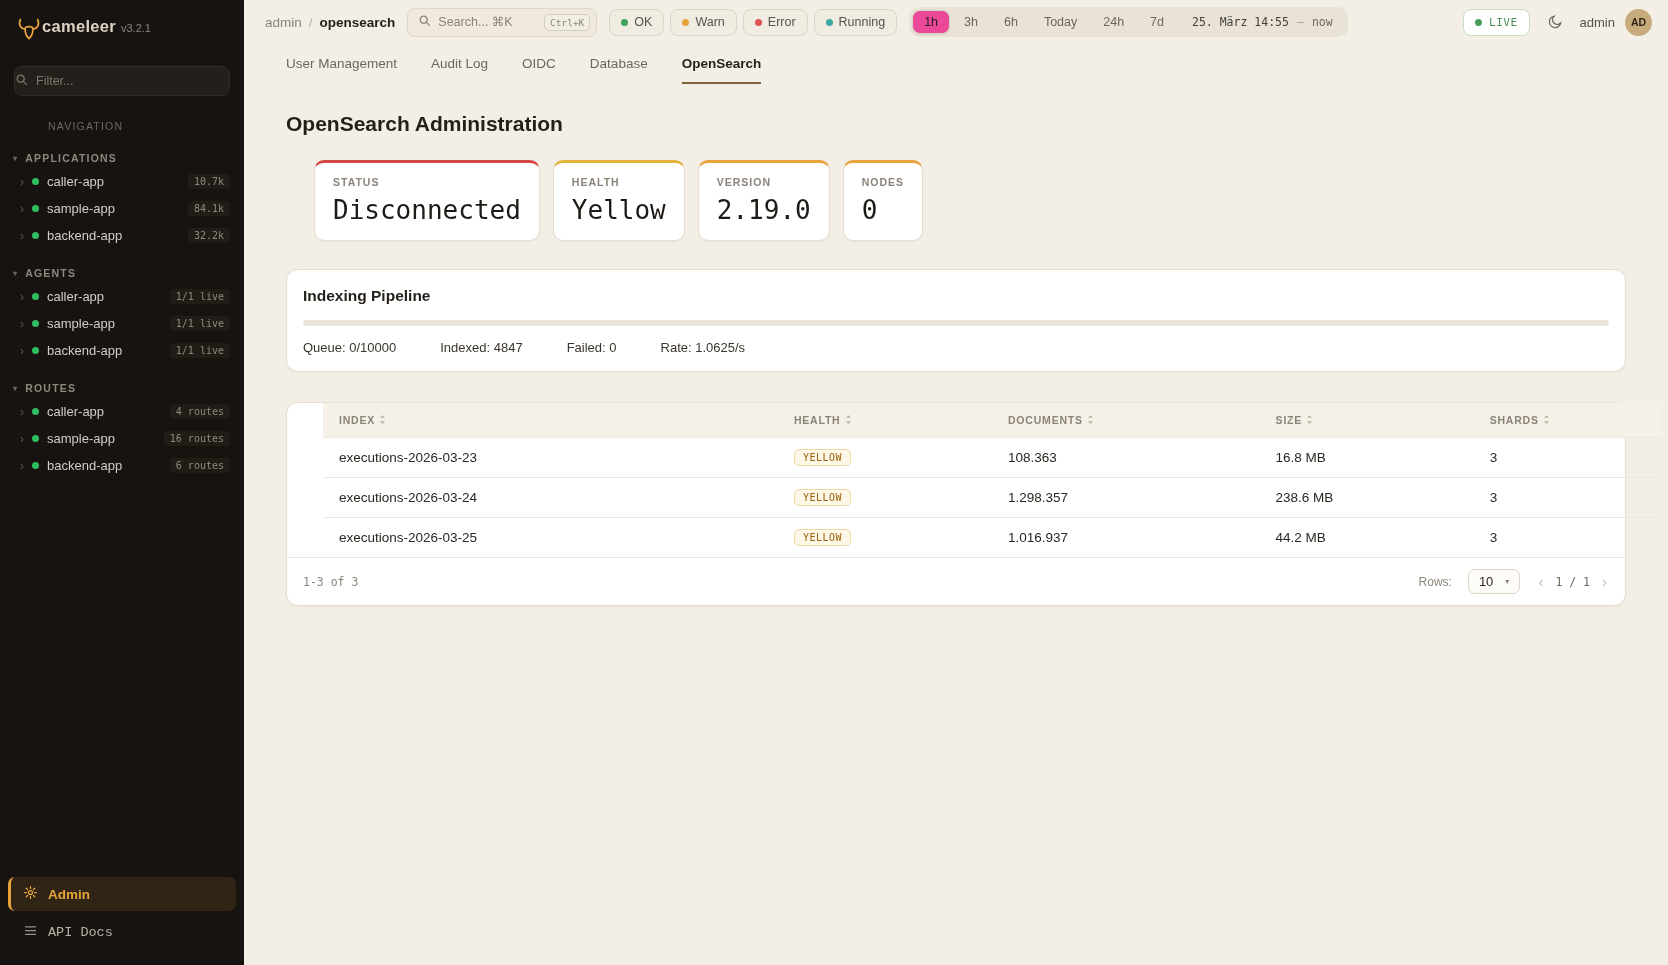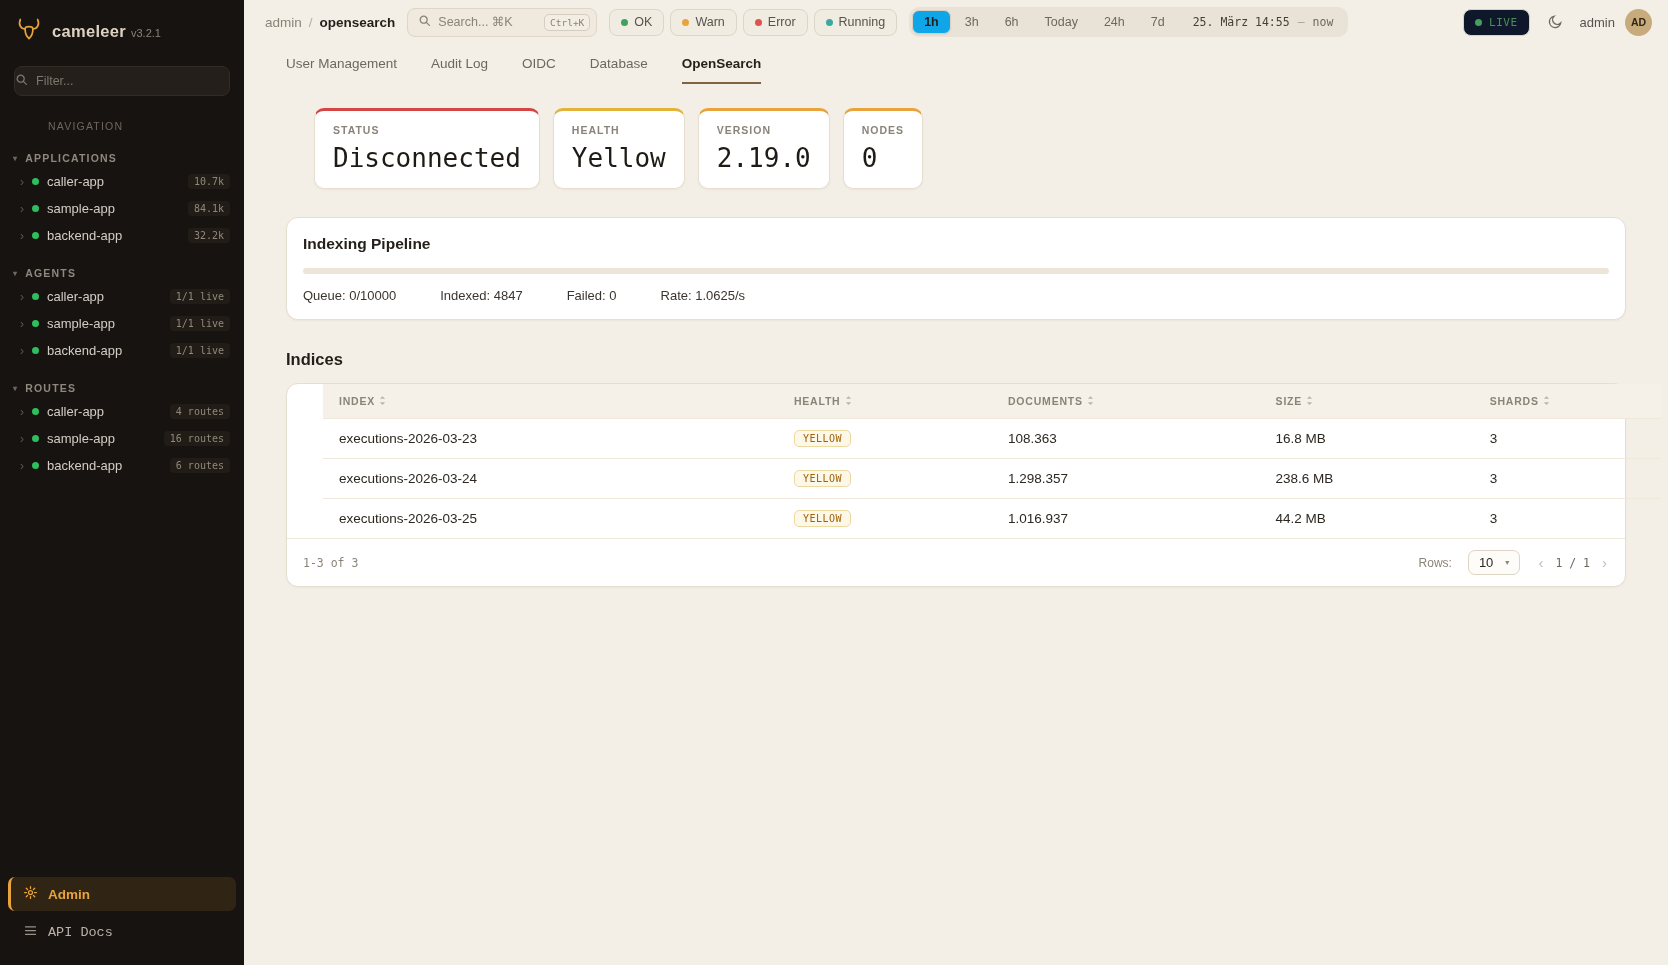--- a/index.html
+++ b/index.html
@@ -11,21 +11,21 @@
     color: #2c2721;
   }
   .mono { font-family: "DejaVu Sans Mono", monospace; }
 
   
   .sidebar {
     width: 244px; flex-shrink: 0; height: 100%;
     background: #171310; color: #cfc9c0;
     display: flex; flex-direction: column;
   }
-  .logo-row { display: flex; align-items: center; gap: 10px; padding: 17px 16px 13px; }
+  .logo-row { display: flex; padding: 17px 16px 13px; }
   .logo-name { font-size: 16.5px; font-weight: 700; color: #ddd2c2; letter-spacing: .3px; }
   .logo-version { font-size: 11px; color: #8a8378; margin-left: 5px; font-weight: 400; }
   .filter-box {
     margin: 8px 14px 0; height: 30px; display: flex; align-items: center; gap: 8px;
     background: #241f1a; border: 1px solid #332c25; border-radius: 8px; padding: 0 0;
   }
   .filter-box input {
     background: transparent; border: none; outline: none; color: #cfc9c0;
     font-family: "Liberation Sans", sans-serif; font-size: 12.5px; width: 100%;
   }
@@ -88,32 +88,33 @@
   .chip .dot { width: 7px; height: 7px; }
   .time-group {
     display: flex; align-items: center; gap: 2px; background: #e9e3d7;
     border-radius: 10px; padding: 3px; }
   .time-btn {
     padding: 4px 11px; border-radius: 7px; font-size: 12.5px; color: #6f675c;
     border: 1px solid transparent; background: transparent; cursor: pointer;
     font-family: "Liberation Sans", sans-serif;
   }
   .time-btn.active {
-    background: #0ea5e9; border-color: #d9d1c2; color: #241f19; font-weight: 700;
+    background: #ec4899; border-color: #d9d1c2; color: #241f19; font-weight: 400;
     box-shadow: 0 1px 1px rgba(0,0,0,.06);
+    border-radius: 8px;
   }
   .time-display { display: flex; gap: 8px; align-items: center; padding: 0 12px 0 14px;
     font-family: "DejaVu Sans Mono", monospace; font-size: 11.5px; }
   .time-date { color: #44403a; }
   .time-sep { color: #a9a193; }
   .time-now { color: #6f675c; }
   .right-group { margin-left: auto; display: flex; align-items: center; gap: 10px; }
   .live-pill {
     display: flex; align-items: center; gap: 7px; height: 27px; padding: 0 11px;
-    background: #0f172a; border: 1px solid #c8dcc0; border-radius: 8px; cursor: pointer;
+    background: #ffffff; border: 1px solid #c8dcc0; border-radius: 8px; cursor: pointer;
     font-family: "DejaVu Sans Mono", monospace; font-size: 11px; color: #4a8f55; letter-spacing: .5px;
   }
   .live-pill .dot { background: #4a9e5c; }
   .icon-btn { width: 30px; height: 30px; border-radius: 50%; display: grid; place-items: center;
     cursor: pointer; background: transparent; border: none; }
   .user-label { font-size: 13px; color: #57534e; }
   .avatar {
     width: 27px; height: 27px; border-radius: 50%; background: #c8ab7c; color: #2f2618;
     display: grid; place-items: center; font-size: 10.5px; font-weight: 700; cursor: pointer;
   }
@@ -372,20 +373,21 @@
 
   <div class="tabs">
     <div class="tab">User Management</div>
     <div class="tab">Audit Log</div>
     <div class="tab">OIDC</div>
     <div class="tab">Database</div>
     <div class="tab active">OpenSearch</div>
   </div>
 
   <main class="content">
+    <h1 class="page-title">OpenSearch Administration</h1>
 
     <div class="stats-row">
       <div class="stat-card" style="border-top-color: rgb(214, 69, 69);">
         <div class="stat-label">STATUS</div>
         <div class="stat-value">Disconnected</div>
       </div>
       <div class="stat-card" style="border-top-color: rgb(227, 179, 60);">
         <div class="stat-label">HEALTH</div>
         <div class="stat-value">Yellow</div>
       </div>
@@ -405,21 +407,20 @@
         <span class="progress-fill" style="width: 0%;"></span>
       </div>
       <div class="pipeline-stats">
         <span>Queue: 0/10000</span>
         <span>Indexed: 4847</span>
         <span>Failed: 0</span>
         <span>Rate: 1.0625/s</span>
       </div>
     </section>
 
-    <h2 class="section-title">Indices</h2>
 
     <section class="panel">
       <table>
         <thead>
           <tr>
             <th class="col-index"><span>INDEX</span><svg class="sort-icon" width="7" height="11" viewBox="0 0 8 12">
                   <path d="M4 1 L7 4 H1 Z" fill="#bcb4a5"></path>
                   <path d="M4 11 L1 8 H7 Z" fill="#bcb4a5"></path>
                 </svg></th>
             <th class="col-health"><span>HEALTH</span><svg class="sort-icon" width="7" height="11" viewBox="0 0 8 12">

